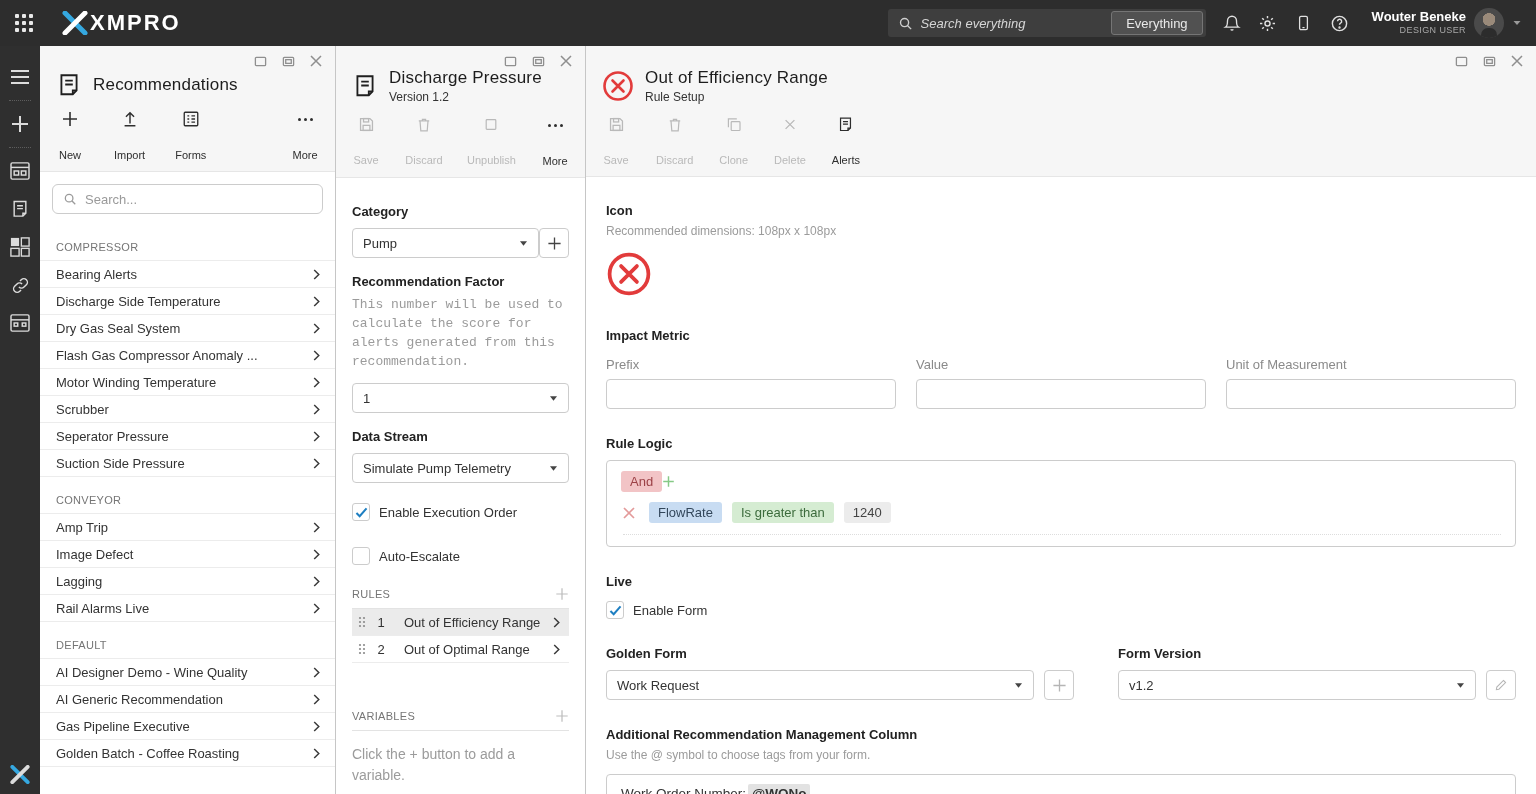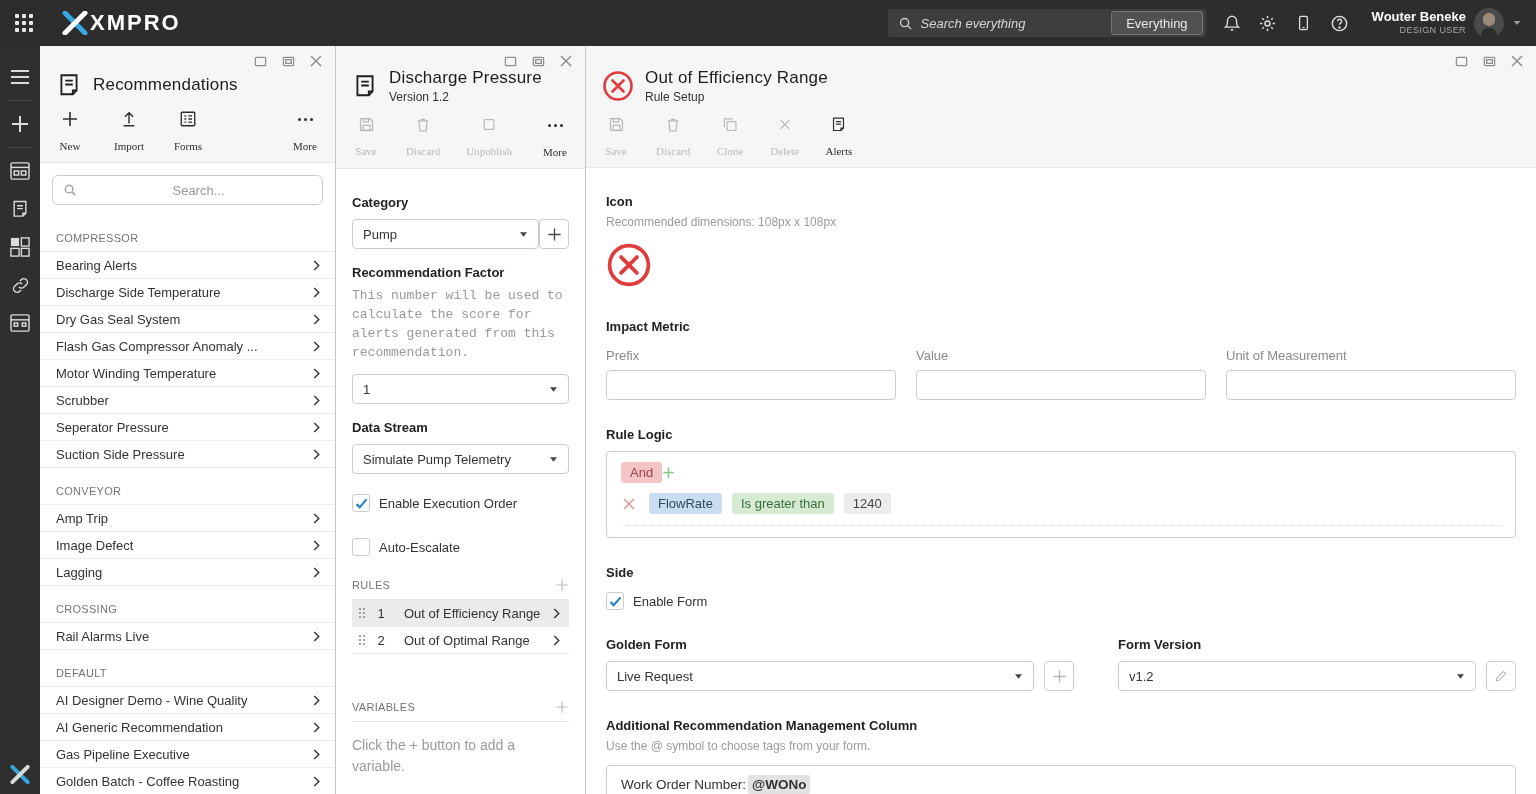--- a/index.html
+++ b/index.html
@@ -43,31 +43,31 @@
   .panel-head { background:#f6f6f6; position:relative; border-bottom:1px solid #e6e6e6; flex:0 0 auto; }
   .win-controls { position:absolute; top:8px; right:12px; display:flex; gap:14px; color:#8f8f8f; }
   .win-controls .wc { width:14px; height:14px; display:flex; align-items:center; justify-content:center; cursor:pointer; }
   .head-title-row { display:flex; align-items:center; gap:11px; padding:26px 16px 0; }
   .head-title-row.tight { padding-top:22px; }
   .title-icon { color:#1f1f1f; flex:0 0 auto; }
   .panel-title { font-size:17px; color:#1d1d1d; font-weight:500; letter-spacing:.2px; }
   .panel-sub { font-size:12px; color:#333; margin-top:2px; }
   .toolbar { display:flex; align-items:flex-start; padding:12px 16px 10px; gap:30px; }
   .toolbar.gap-sm { gap:26px; }
-  .tool-btn { display:flex; flex-direction:column; align-items:center; gap:12px; font-size:11px; color:#2e2e2e; cursor:pointer; min-width:28px;font-family:Liberation Serif, serif; }
+  .tool-btn { display:flex; flex-direction:column; align-items:center; gap:21px; font-size:11px; color:#2e2e2e; cursor:pointer; min-width:28px; }
   .tool-btn svg { color:#2e2e2e; }
   .tool-btn.disabled, .tool-btn.disabled svg { color:#b9b9b9; }
   .tool-btn.push-right { margin-left:auto; }
   .more-dots { display:flex; gap:3px; height:18px; align-items:center; }
   .more-dots span { width:3px; height:3px; border-radius:50%; background:currentColor; }
 
   
   .p1-search { padding:12px 12px 10px; }
   .p1-search .searchbox { height:30px; border:1px solid #ccc; border-radius:6px; display:flex; align-items:center; padding:0 10px; color:#9a9a9a; }
-  .p1-search input { border:none; outline:none; flex:1; font-size:13px; padding-left:8px; color:#555; font-family:"Liberation Sans",sans-serif;text-align:center; }
+  .p1-search input { border:none; outline:none; flex:1; font-size:13px; padding-left:8px; color:#555; font-family:"Liberation Sans",sans-serif; }
   .p1-search input::placeholder { color:#9a9a9a; }
   .list-scroll { overflow:hidden; flex:1; }
   .group-header { font-size:11px; color:#757575; letter-spacing:.3px; padding:17px 16px 7px; border-bottom:1px solid #ececec; }
   .list-item { display:flex; align-items:center; height:27px; padding:0 13px 0 16px; border-bottom:1px solid #ececec; font-size:13px; color:#333; cursor:pointer; }
   .list-item .chev { margin-left:auto; color:#3a3a3a; display:flex; }
 
   
   .fld-label { font-size:13px; font-weight:700; color:#222; }
   .help-text { font-size:13px; color:#9b9b9b; line-height:1.45; }
   .selectbox { height:30px; border:1px solid #ccc; border-radius:4px; background:#fff; display:flex; align-items:center; padding:0 10px; font-size:13px; color:#333; cursor:pointer; }
@@ -403,21 +403,20 @@
         </div>
       <div class="list-item">
           <span>Lagging</span>
           <span class="chev">
             <svg width="11" height="11" viewBox="0 0 12 12" fill="none" stroke="currentColor" stroke-width="1.6">
               <path d="M3.5 1l5 5-5 5"></path>
             </svg>
           </span>
         </div>
 
-      <div class="group-header">CROSSING</div>
       <div class="list-item">
           <span>Rail Alarms Live</span>
           <span class="chev">
             <svg width="11" height="11" viewBox="0 0 12 12" fill="none" stroke="currentColor" stroke-width="1.6">
               <path d="M3.5 1l5 5-5 5"></path>
             </svg>
           </span>
         </div>
 
       <div class="group-header">DEFAULT</div>
@@ -751,37 +750,37 @@
                 </svg>
             </span>
             <span class="chip chip-field">FlowRate</span>
             <span class="chip chip-op">Is greater than</span>
             <span class="chip chip-val">1240</span>
           </div>
         </div>
       </div>
 
       <div class="p3-section">
-        <div class="fld-label">Side</div>
+        <div class="fld-label">Live</div>
         <div class="checkrow" style="margin-top:12px">
           <span class="cbox">
             <svg width="13" height="11" viewBox="0 0 14 12" fill="none" stroke="currentColor" stroke-width="2.2">
                 <path d="M1.5 6.5 L5 10 L12.5 1.5"></path>
               </svg>
           </span>
           <span>Enable Form</span>
         </div>
       </div>
 
       <div class="p3-section form-selects">
         <div>
           <div class="fld-label">Golden Form</div>
           <div class="fs-row">
             <div class="selectbox">
-              <span>Live Request</span>
+              <span>Work Request</span>
               <span class="caret">
                   <svg width="9" height="7" viewBox="0 0 10 8">
                     <path d="M1 1.5 L5 6.5 L9 1.5 Z" fill="currentColor"></path>
                   </svg>
                 </span>
             </div>
             <div class="sq-btn dim">
               <svg width="15" height="15" viewBox="0 0 16 16" stroke="currentColor" stroke-width="1.4">
                   <path d="M8 1.5v13 M1.5 8h13"></path>
                 </svg>

